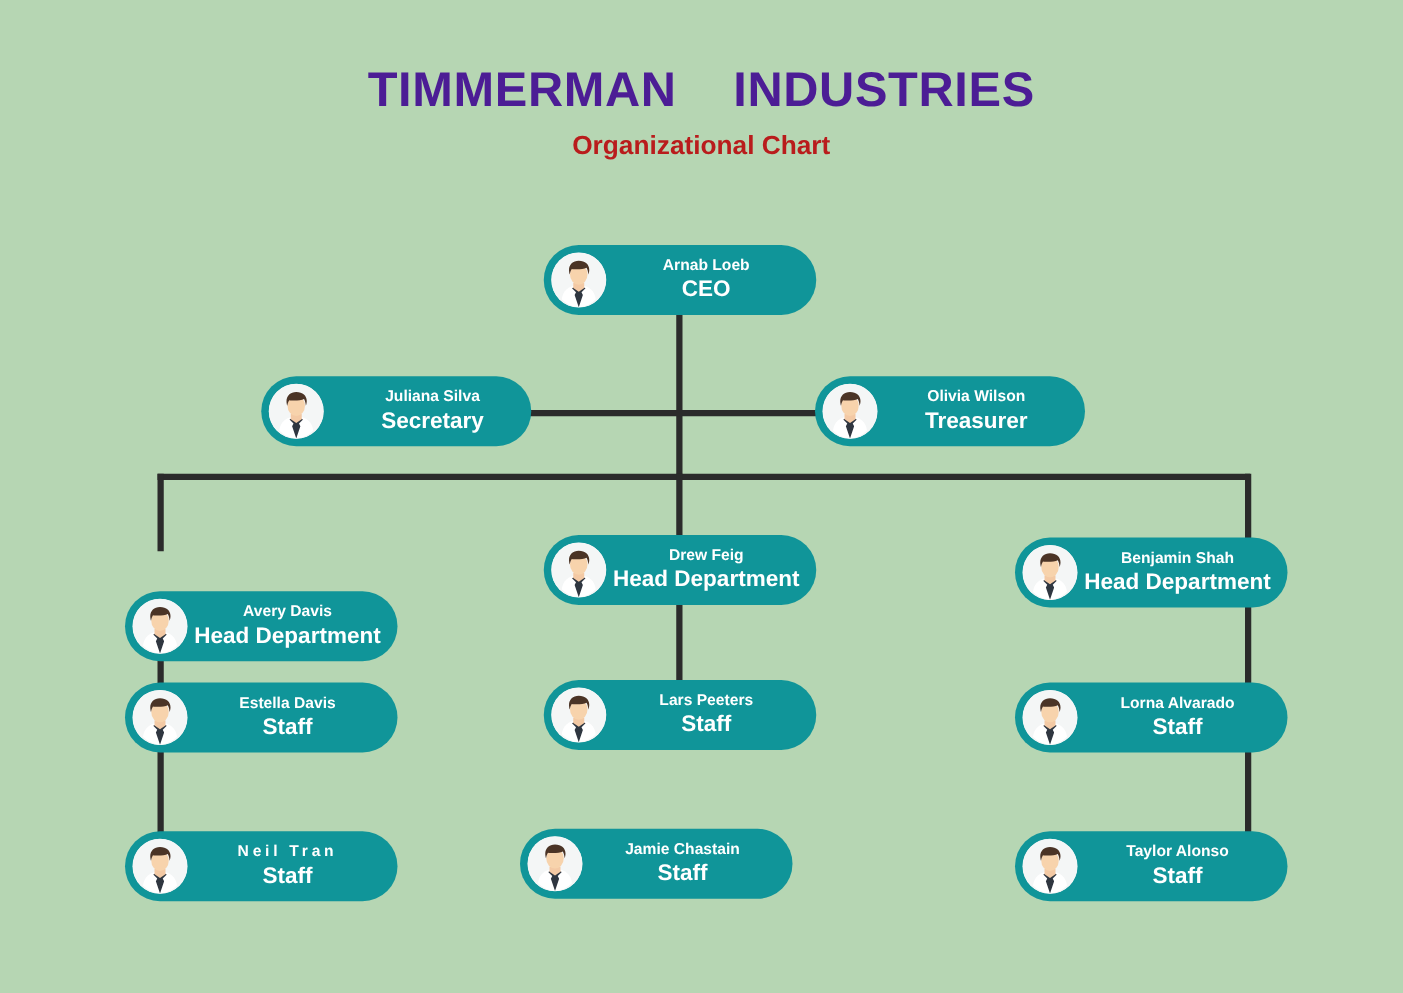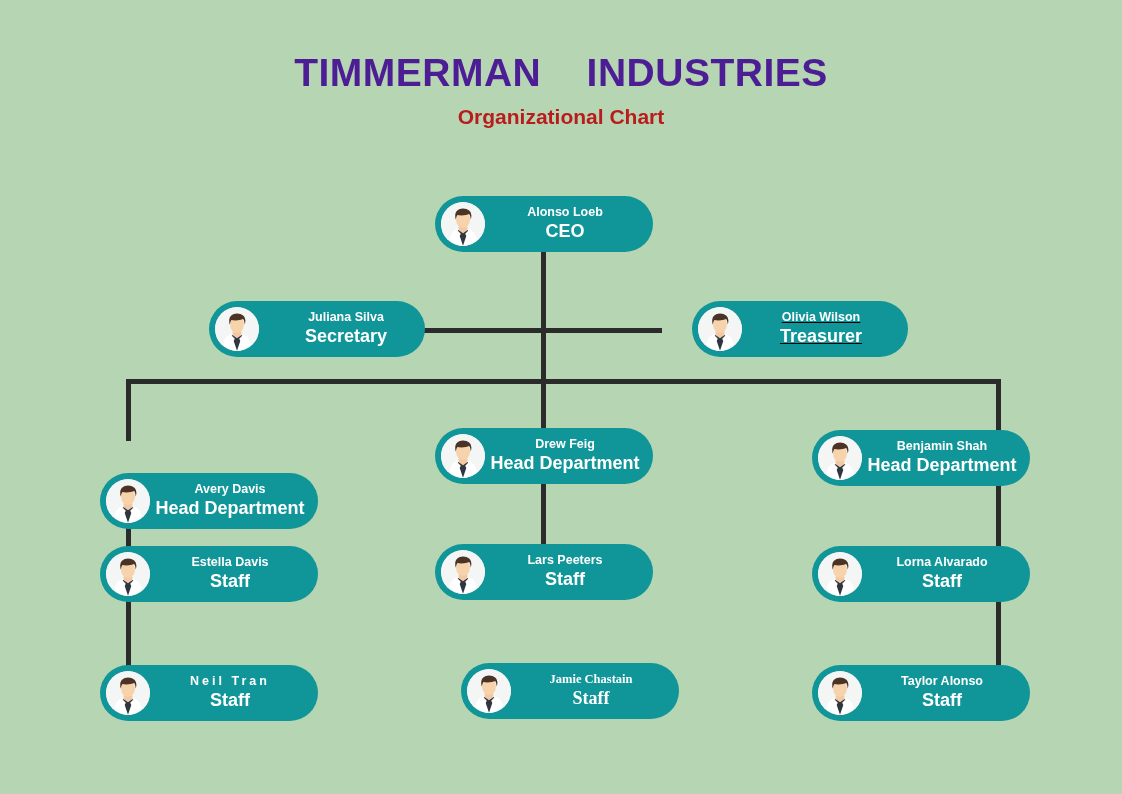--- a/index.html
+++ b/index.html
@@ -142,21 +142,21 @@
       <svg viewBox="0 0 44 44" xmlns="http://www.w3.org/2000/svg">
         <circle cx="22" cy="22" r="22" fill="#f4f6f6"></circle>
         <path d="M22 26c-8 0-13 5.2-13.6 11.4A22 22 0 0 0 22 44a22 22 0 0 0 13.6-6.6C35 31.2 30 26 22 26z" fill="#ffffff"></path>
         <path d="M22 26l-5.4 2.6 3.2 3.1-1.1 2.2 3.3 9.9 3.3-9.9-1.1-2.2 3.2-3.1z" fill="#2f3640"></path>
         <path d="M17.6 24.2h8.8v4.1l-4.4 3-4.4-3z" fill="#f3c9a4"></path>
         <ellipse cx="22" cy="17.6" rx="7" ry="8.2" fill="#f7d3ac"></ellipse>
         <path d="M22 6.6c-4.7 0-7.8 3-7.8 7.3 0 1.5.3 2.8.6 3.6.5-2.2 1-3.6 1.6-4.4 2.6.6 9.3.5 11.8-1 .8 1 1.2 2.8 1.5 5.4.4-.9.7-2.2.7-3.7 0-4.2-3.2-7.2-8.4-7.2z" fill="#4b3426"></path>
       </svg>
     </div>
     <div class="node-text">
-      <div class="node-name">Alonso Loeb</div>
+      <div class="node-name">Arnab Loeb</div>
       <div class="node-role">CEO</div>
     </div>
   </div>
 
   <div class="node" style="left:209px; top:301px; width:216px;gap:16px;">
     <div class="avatar">
       <svg viewBox="0 0 44 44" xmlns="http://www.w3.org/2000/svg">
         <circle cx="22" cy="22" r="22" fill="#f4f6f6"></circle>
         <path d="M22 26c-8 0-13 5.2-13.6 11.4A22 22 0 0 0 22 44a22 22 0 0 0 13.6-6.6C35 31.2 30 26 22 26z" fill="#ffffff"></path>
         <path d="M22 26l-5.4 2.6 3.2 3.1-1.1 2.2 3.3 9.9 3.3-9.9-1.1-2.2 3.2-3.1z" fill="#2f3640"></path>
@@ -164,21 +164,21 @@
         <ellipse cx="22" cy="17.6" rx="7" ry="8.2" fill="#f7d3ac"></ellipse>
         <path d="M22 6.6c-4.7 0-7.8 3-7.8 7.3 0 1.5.3 2.8.6 3.6.5-2.2 1-3.6 1.6-4.4 2.6.6 9.3.5 11.8-1 .8 1 1.2 2.8 1.5 5.4.4-.9.7-2.2.7-3.7 0-4.2-3.2-7.2-8.4-7.2z" fill="#4b3426"></path>
       </svg>
     </div>
     <div class="node-text">
       <div class="node-name">Juliana Silva</div>
       <div class="node-role">Secretary</div>
     </div>
   </div>
 
-  <div class="node" style="left:692px; top:301px; width:216px;text-decoration:underline;">
+  <div class="node" style="left:652px; top:301px; width:216px;">
     <div class="avatar">
       <svg viewBox="0 0 44 44" xmlns="http://www.w3.org/2000/svg">
         <circle cx="22" cy="22" r="22" fill="#f4f6f6"></circle>
         <path d="M22 26c-8 0-13 5.2-13.6 11.4A22 22 0 0 0 22 44a22 22 0 0 0 13.6-6.6C35 31.2 30 26 22 26z" fill="#ffffff"></path>
         <path d="M22 26l-5.4 2.6 3.2 3.1-1.1 2.2 3.3 9.9 3.3-9.9-1.1-2.2 3.2-3.1z" fill="#2f3640"></path>
         <path d="M17.6 24.2h8.8v4.1l-4.4 3-4.4-3z" fill="#f3c9a4"></path>
         <ellipse cx="22" cy="17.6" rx="7" ry="8.2" fill="#f7d3ac"></ellipse>
         <path d="M22 6.6c-4.7 0-7.8 3-7.8 7.3 0 1.5.3 2.8.6 3.6.5-2.2 1-3.6 1.6-4.4 2.6.6 9.3.5 11.8-1 .8 1 1.2 2.8 1.5 5.4.4-.9.7-2.2.7-3.7 0-4.2-3.2-7.2-8.4-7.2z" fill="#4b3426"></path>
       </svg>
     </div>
@@ -300,21 +300,21 @@
         <ellipse cx="22" cy="17.6" rx="7" ry="8.2" fill="#f7d3ac"></ellipse>
         <path d="M22 6.6c-4.7 0-7.8 3-7.8 7.3 0 1.5.3 2.8.6 3.6.5-2.2 1-3.6 1.6-4.4 2.6.6 9.3.5 11.8-1 .8 1 1.2 2.8 1.5 5.4.4-.9.7-2.2.7-3.7 0-4.2-3.2-7.2-8.4-7.2z" fill="#4b3426"></path>
       </svg>
     </div>
     <div class="node-text">
       <div class="node-name wide-track">Neil Tran</div>
       <div class="node-role">Staff</div>
     </div>
   </div>
 
-  <div class="node" style="left:461px; top:663px; width:218px;font-family:Liberation Serif, serif;">
+  <div class="node" style="left:416px; top:663px; width:218px;">
     <div class="avatar">
       <svg viewBox="0 0 44 44" xmlns="http://www.w3.org/2000/svg">
         <circle cx="22" cy="22" r="22" fill="#f4f6f6"></circle>
         <path d="M22 26c-8 0-13 5.2-13.6 11.4A22 22 0 0 0 22 44a22 22 0 0 0 13.6-6.6C35 31.2 30 26 22 26z" fill="#ffffff"></path>
         <path d="M22 26l-5.4 2.6 3.2 3.1-1.1 2.2 3.3 9.9 3.3-9.9-1.1-2.2 3.2-3.1z" fill="#2f3640"></path>
         <path d="M17.6 24.2h8.8v4.1l-4.4 3-4.4-3z" fill="#f3c9a4"></path>
         <ellipse cx="22" cy="17.6" rx="7" ry="8.2" fill="#f7d3ac"></ellipse>
         <path d="M22 6.6c-4.7 0-7.8 3-7.8 7.3 0 1.5.3 2.8.6 3.6.5-2.2 1-3.6 1.6-4.4 2.6.6 9.3.5 11.8-1 .8 1 1.2 2.8 1.5 5.4.4-.9.7-2.2.7-3.7 0-4.2-3.2-7.2-8.4-7.2z" fill="#4b3426"></path>
       </svg>
     </div>

